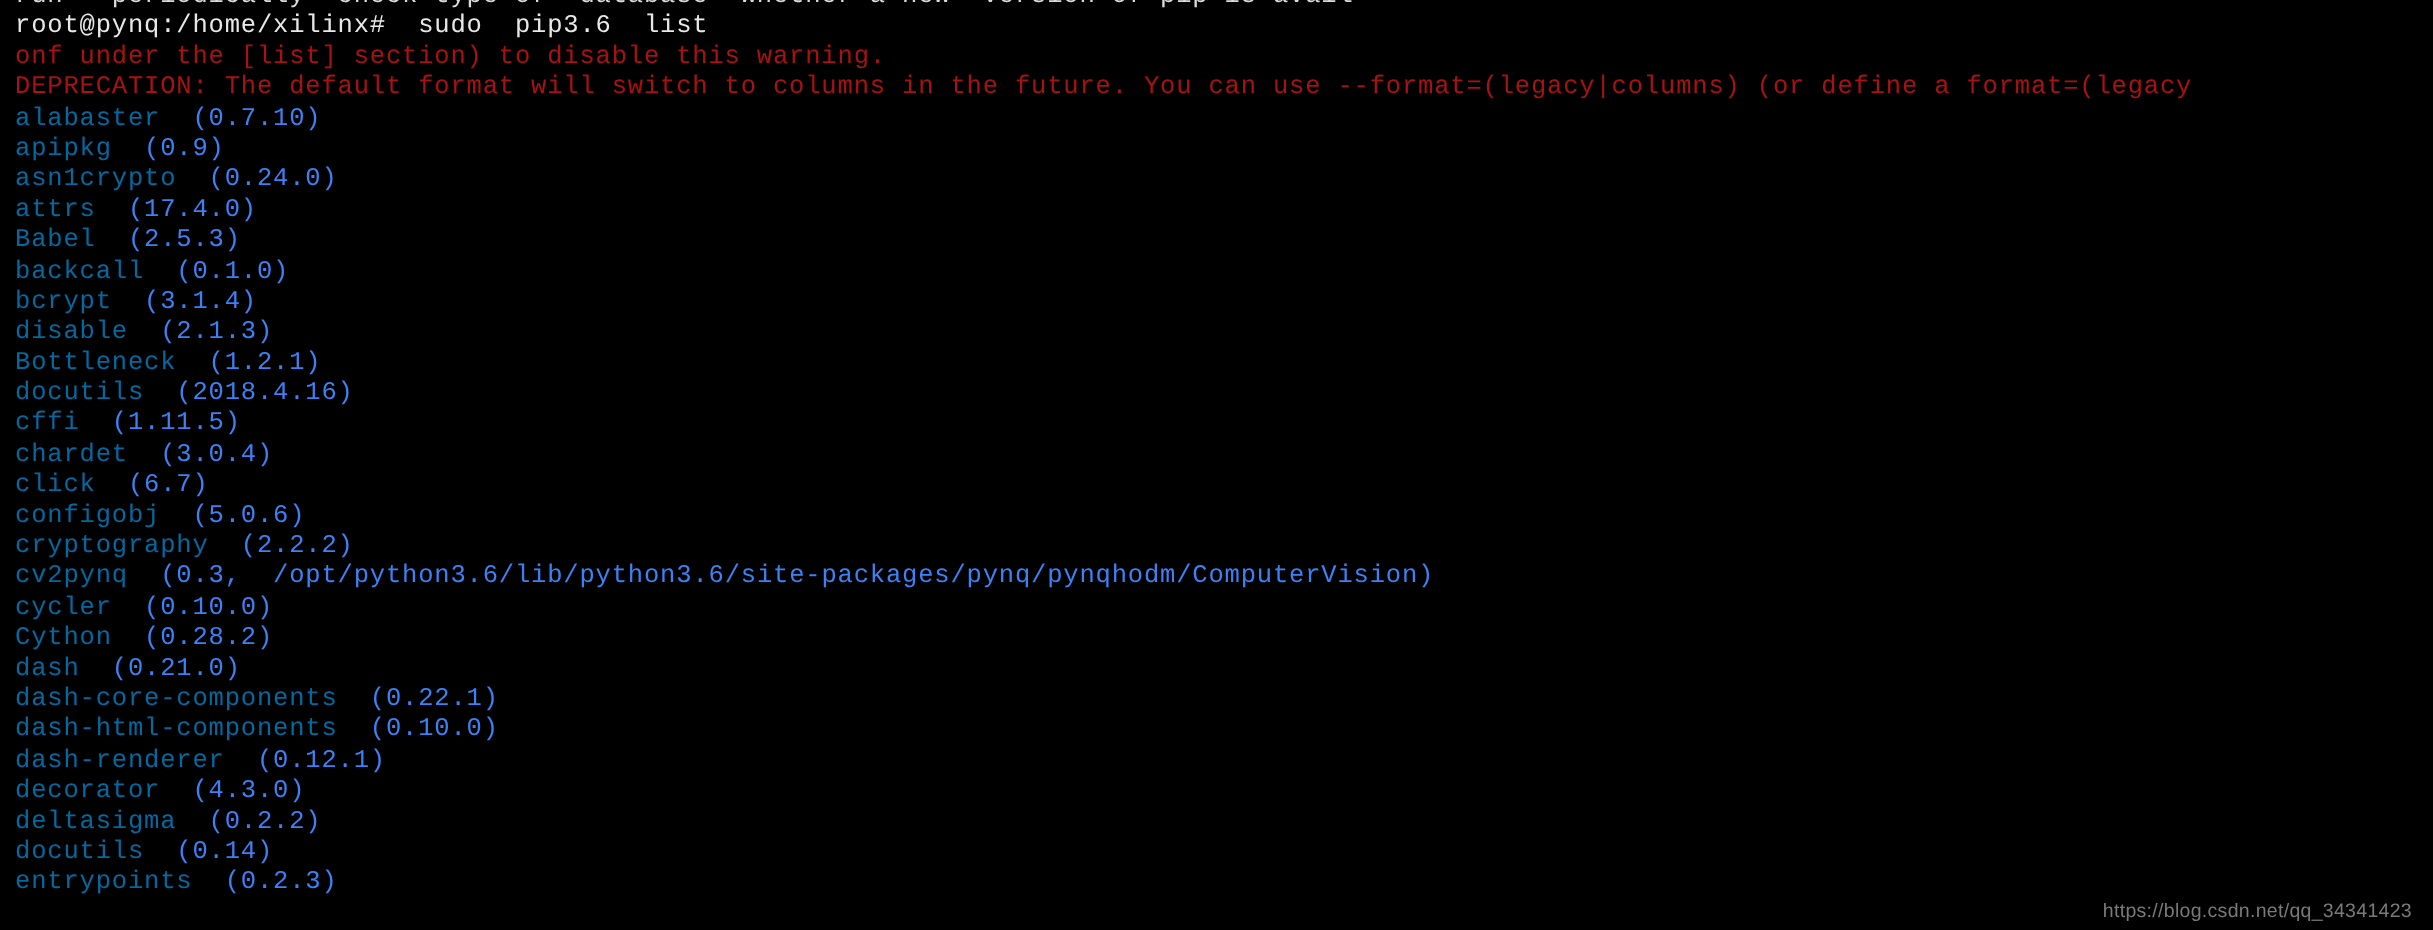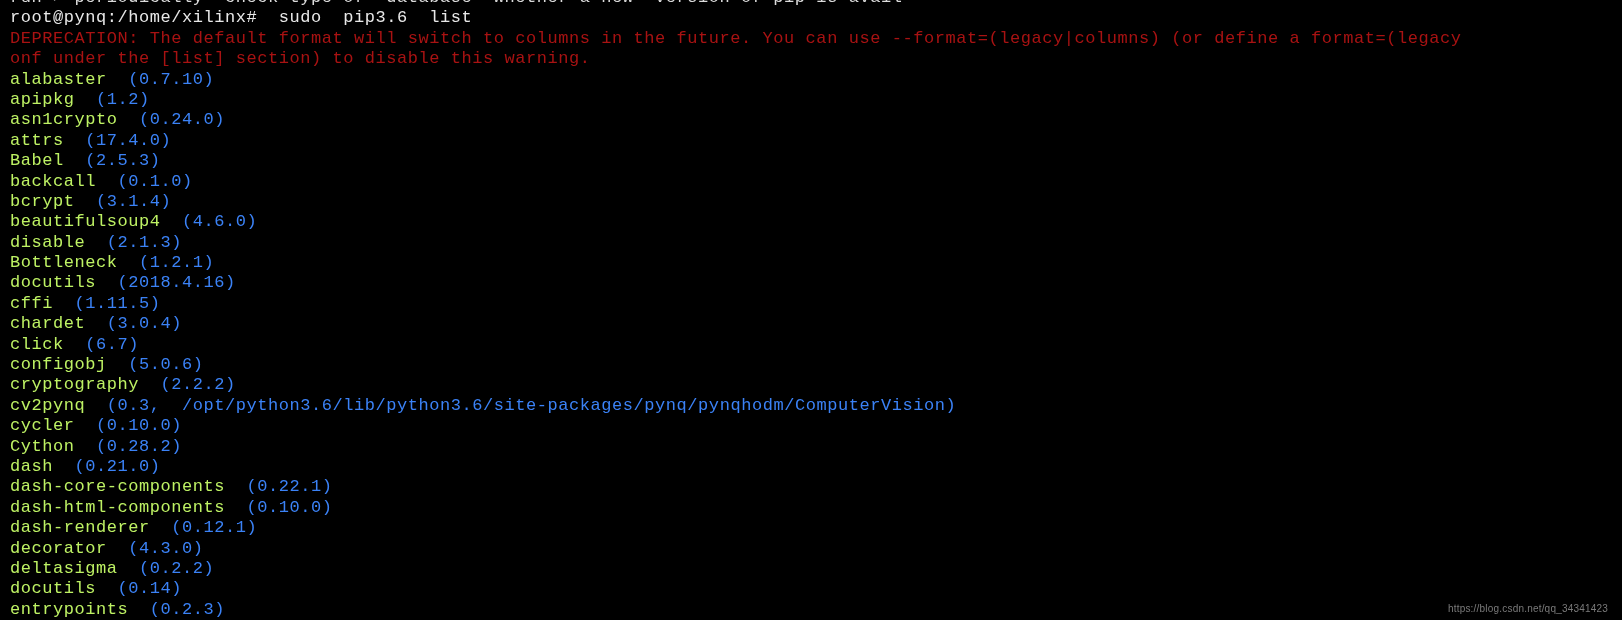--- a/index.html
+++ b/index.html
@@ -43,57 +43,56 @@
   }
 
   .line.warn {
     color: #a81212;
   }
 
   .line.prompt {
     color: #e8e8e8;
   }
 
-  .pkg-name { color: #bef264; }
+  .pkg-name { color: #0369a1; }
   .pkg-ver  { color: #3b82f6; }
 
   .watermark {
     position: absolute;
     right: 14px;
     bottom: 6px;
     font-family: "Liberation Sans", sans-serif;
-    font-size: 10px;
+    font-size: 13px;
     color: #7a7a7a;
     letter-spacing: 0.2px;
     white-space: pre;
   }
 </style>
 </head>
 <body>
 
 <div class="terminal">
   <div class="screen">
 
     <div class="line">run &gt; periodically  check type of  database  whether a new  version of pip is avail</div>
 
     <div class="line prompt">root@pynq:/home/xilinx#  sudo  pip3.6  list</div>
 
+    <div class="line warn">onf under the [list] section) to disable this warning.</div>
+
     <div class="line warn">DEPRECATION: The default format will switch to columns in the future. You can use --format=(legacy|columns) (or define a format=(legacy</div>
-
-    <div class="line warn">onf under the [list] section) to disable this warning.</div>
 
     <div id="package-list">
         <div class="line"><span class="pkg-name">alabaster</span>  <span class="pkg-ver">(0.7.10)</span></div>
-        <div class="line"><span class="pkg-name">apipkg</span>  <span class="pkg-ver">(1.2)</span></div>
+        <div class="line"><span class="pkg-name">apipkg</span>  <span class="pkg-ver">(0.9)</span></div>
         <div class="line"><span class="pkg-name">asn1crypto</span>  <span class="pkg-ver">(0.24.0)</span></div>
         <div class="line"><span class="pkg-name">attrs</span>  <span class="pkg-ver">(17.4.0)</span></div>
         <div class="line"><span class="pkg-name">Babel</span>  <span class="pkg-ver">(2.5.3)</span></div>
         <div class="line"><span class="pkg-name">backcall</span>  <span class="pkg-ver">(0.1.0)</span></div>
         <div class="line"><span class="pkg-name">bcrypt</span>  <span class="pkg-ver">(3.1.4)</span></div>
-        <div class="line"><span class="pkg-name">beautifulsoup4</span>  <span class="pkg-ver">(4.6.0)</span></div>
         <div class="line"><span class="pkg-name">disable</span>  <span class="pkg-ver">(2.1.3)</span></div>
         <div class="line"><span class="pkg-name">Bottleneck</span>  <span class="pkg-ver">(1.2.1)</span></div>
         <div class="line"><span class="pkg-name">docutils</span>  <span class="pkg-ver">(2018.4.16)</span></div>
         <div class="line"><span class="pkg-name">cffi</span>  <span class="pkg-ver">(1.11.5)</span></div>
         <div class="line"><span class="pkg-name">chardet</span>  <span class="pkg-ver">(3.0.4)</span></div>
         <div class="line"><span class="pkg-name">click</span>  <span class="pkg-ver">(6.7)</span></div>
         <div class="line"><span class="pkg-name">configobj</span>  <span class="pkg-ver">(5.0.6)</span></div>
         <div class="line"><span class="pkg-name">cryptography</span>  <span class="pkg-ver">(2.2.2)</span></div>
         <div class="line"><span class="pkg-name">cv2pynq</span>  <span class="pkg-ver">(0.3,  /opt/python3.6/lib/python3.6/site-packages/pynq/pynqhodm/ComputerVision)</span></div>
         <div class="line"><span class="pkg-name">cycler</span>  <span class="pkg-ver">(0.10.0)</span></div>

